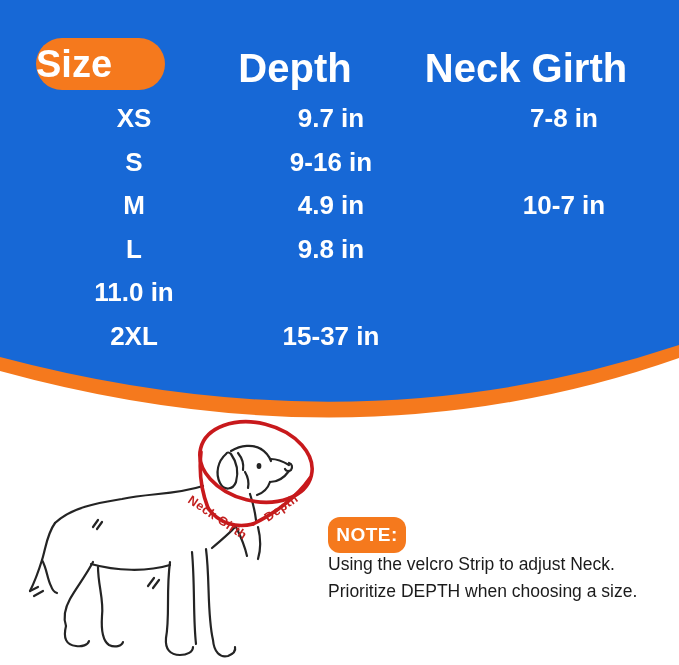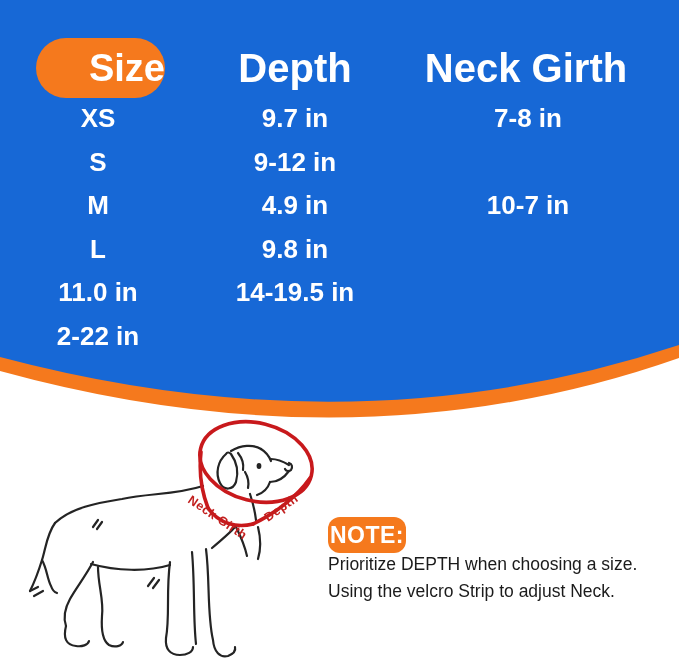--- a/index.html
+++ b/index.html
@@ -4,42 +4,42 @@
 <style>
   html,body{margin:0;padding:0;background:#fff;}
   .stage{
     position:relative;width:679px;height:665px;overflow:hidden;
     font-family:"Liberation Sans",sans-serif;background:#fff;
   }
   .stage svg{position:absolute;left:0;top:0;}
   
   
   .size-pill{
-    position:absolute;left:36px;top:38px;width:129px;height:60px;
-    background:#F5791D;border-radius:30px;display:flex;align-items:center;justify-content:flex-end;
+    position:absolute;left:36px;top:38px;width:129px;height:52px;
+    background:#F5791D;border-radius:30px;display:flex;align-items:center;justify-content:flex-start;
     z-index:3;
   }
   .size-pill span{color:#fff;font-size:38px;font-weight:700;}
   .col-header{
     position:absolute;top:38px;height:60px;line-height:60px;text-align:center;
     color:#fff;font-size:40px;font-weight:700;z-index:3;white-space:nowrap;
   }
   .col-header.depth{left:185px;width:220px;}
   .col-header.girth{left:395px;width:262px;}
   .rows{position:absolute;left:0;top:97px;width:662px;z-index:3;}
-  .row{display:grid;grid-template-columns:196px 198px 268px;height:43.5px;align-items:center;}
+  .row{display:grid;grid-template-columns:196px 198px 268px;height:43.5px;align-items:center;margin-left:36px;}
   .row span{
     text-align:center;color:#fff;font-size:26px;font-weight:700;white-space:nowrap;
   }
   
   .note-badge{
     position:absolute;left:328px;top:517px;width:78px;height:36px;border-radius:12px;
     background:#F5791D;display:flex;align-items:center;justify-content:center;z-index:3;
   }
-  .note-badge span{color:#fff;font-size:23px;font-weight:700;letter-spacing:.5px;}
+  .note-badge span{color:#fff;font-size:19px;font-weight:700;letter-spacing:.5px;}
   .note-text{
     position:absolute;left:328px;top:551px;width:330px;z-index:3;
     color:#1b1b1b;font-size:17.5px;line-height:27px;white-space:nowrap;
   }
 </style>
 </head>
 <body>
 
 <div class="stage">
 
@@ -104,41 +104,41 @@
   <div class="col-header girth">Neck Girth</div>
 
   <div class="rows">
     <div class="row">
       <span>XS</span>
       <span>9.7 in</span>
       <span>7-8 in</span>
     </div>
     <div class="row">
       <span>S</span>
-      <span>9-12 in</span>
+      <span>9-16 in</span>
     </div>
     <div class="row">
       <span>M</span>
       <span>4.9 in</span>
       <span>10-7 in</span>
     </div>
     <div class="row">
       <span>L</span>
       <span>9.8 in</span>
     </div>
     <div class="row">
       <span>11.0 in</span>
-      <span>14-19.5 in</span>
     </div>
     <div class="row">
-      <span>2-22 in</span>
+      <span>2XL</span>
+      <span>15-37 in</span>
     </div>
   </div>
 
   <div class="note-badge">
     <span>NOTE:</span>
   </div>
   <div class="note-text">
+    <div>Using the velcro Strip to adjust Neck.</div>
     <div>Prioritize DEPTH when choosing a size.</div>
-    <div>Using the velcro Strip to adjust Neck.</div>
   </div>
 
 </div>
 
 </body></html>

